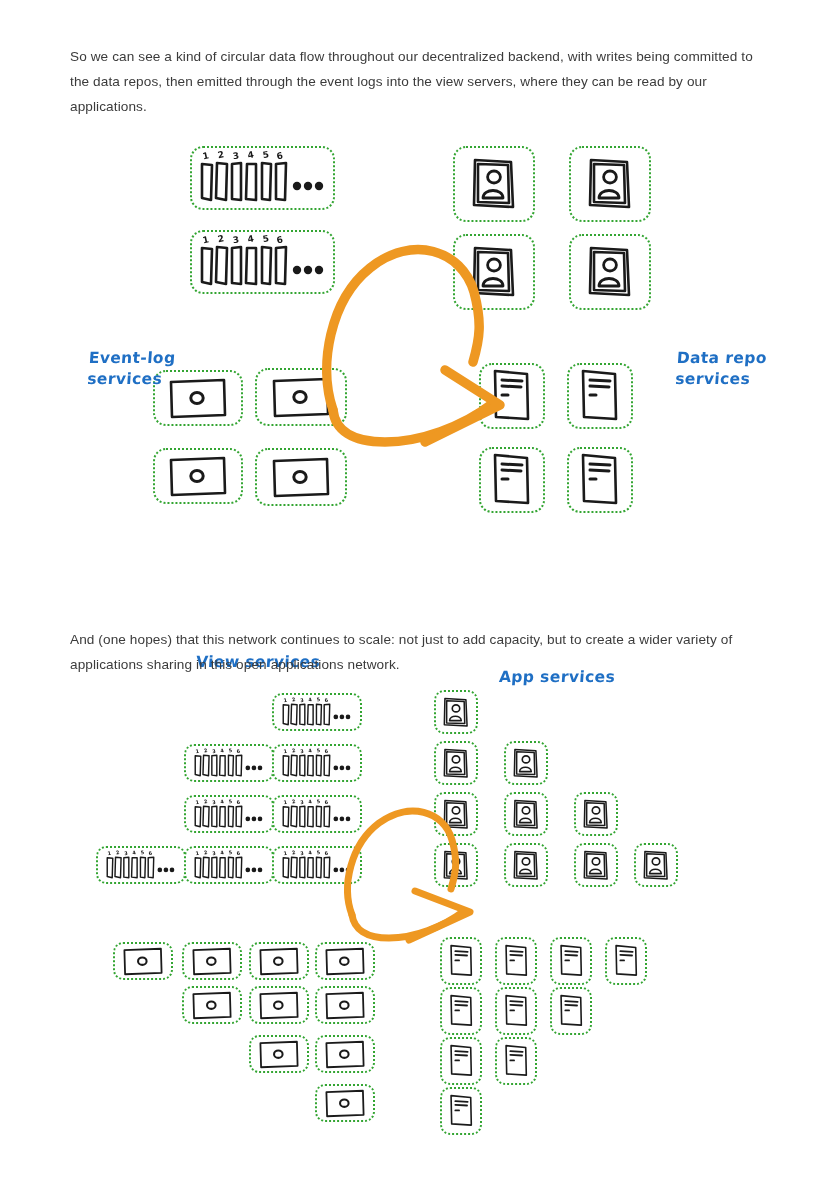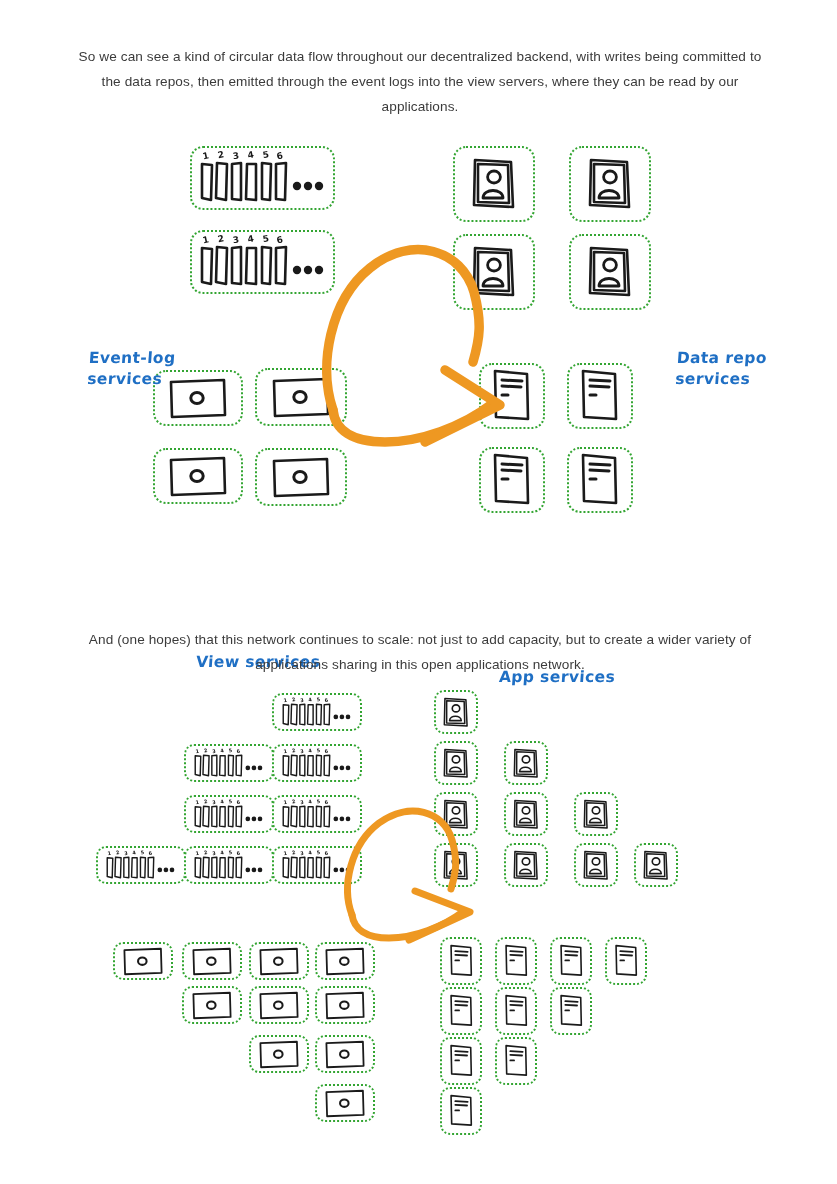--- a/index.html
+++ b/index.html
@@ -23,21 +23,20 @@
 
   
   .prose {
     position: absolute;
     left: 70px;
     width: 700px;
     font-size: 13.6px;
     line-height: 25px;
     color: #3b3b3b;
     letter-spacing: 0.1px;
-    text-align: center;
   }
   #para-1 { top: 30px; }
   #para-2 { top: 613px; }
 
   
   .diagram {
     position: absolute;
     left: 0;
     width: 837px;
   }

